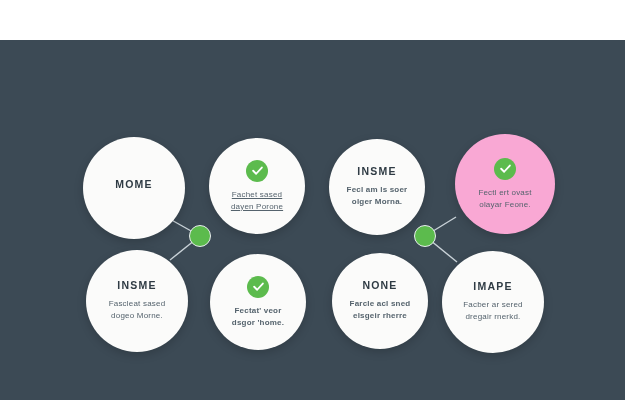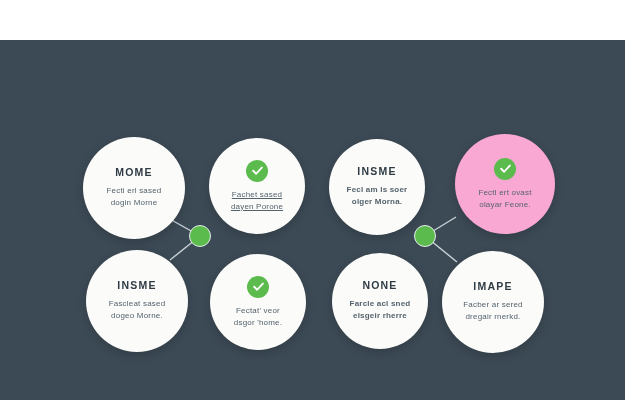--- a/index.html
+++ b/index.html
@@ -94,22 +94,20 @@
       <line x1="200" y1="196" x2="168" y2="178" stroke="#c9d2d8" stroke-width="1.4"></line>
       <line x1="200" y1="196" x2="170" y2="220" stroke="#c9d2d8" stroke-width="1.4"></line>
       <line x1="425" y1="196" x2="456" y2="177" stroke="#c9d2d8" stroke-width="1.4"></line>
       <line x1="425" y1="196" x2="457" y2="222" stroke="#c9d2d8" stroke-width="1.4"></line>
     </svg>
 
   <div id="nodes-root">
       <div class="node-circle" style="left: 83px; top: 97px; width: 102px; height: 102px; background: rgb(251, 251, 250);">
         <div class="node-inner">
           <div class="node-title" style="color: rgb(47, 59, 68);">MOME</div>
-          <div class="node-body" style="color: rgb(85, 99, 109);">Fecti erl sased
-dogin Morne</div>
         </div>
       </div>
       <div class="node-circle" style="left: 209px; top: 98px; width: 96px; height: 96px; background: rgb(251, 251, 250);">
         <div class="node-inner">
           <div class="check-badge" style="background: rgb(92, 187, 77);">
             <svg width="13" height="13" viewBox="0 0 24 24" fill="none" stroke="#ffffff" stroke-width="3.4" stroke-linecap="round" stroke-linejoin="round">
               <polyline points="4,12.5 9.5,18 20,6.5"></polyline>
             </svg>
           </div>
           <div class="node-body" style="color: rgb(85, 99, 109); text-decoration: underline;">Fachet sased
@@ -141,21 +139,21 @@
 dogeo Morne.</div>
         </div>
       </div>
       <div class="node-circle" style="left: 210px; top: 214px; width: 96px; height: 96px; background: rgb(251, 251, 250);">
         <div class="node-inner">
           <div class="check-badge" style="background: rgb(92, 187, 77);">
             <svg width="13" height="13" viewBox="0 0 24 24" fill="none" stroke="#ffffff" stroke-width="3.4" stroke-linecap="round" stroke-linejoin="round">
               <polyline points="4,12.5 9.5,18 20,6.5"></polyline>
             </svg>
           </div>
-          <div class="node-body" style="color: rgb(85, 99, 109);">Fectat' veor
+          <div class="node-body" style="color: rgb(85, 99, 109); font-weight: bold;">Fectat' veor
 dsgor 'home.</div>
         </div>
       </div>
       <div class="node-circle" style="left: 332px; top: 213px; width: 96px; height: 96px; background: rgb(251, 251, 250);">
         <div class="node-inner">
           <div class="node-title" style="color: rgb(47, 59, 68);">NONE</div>
           <div class="node-body" style="color: rgb(85, 99, 109); font-weight: bold;">Farcle acl sned
 elsgeir rherre</div>
         </div>
       </div>

